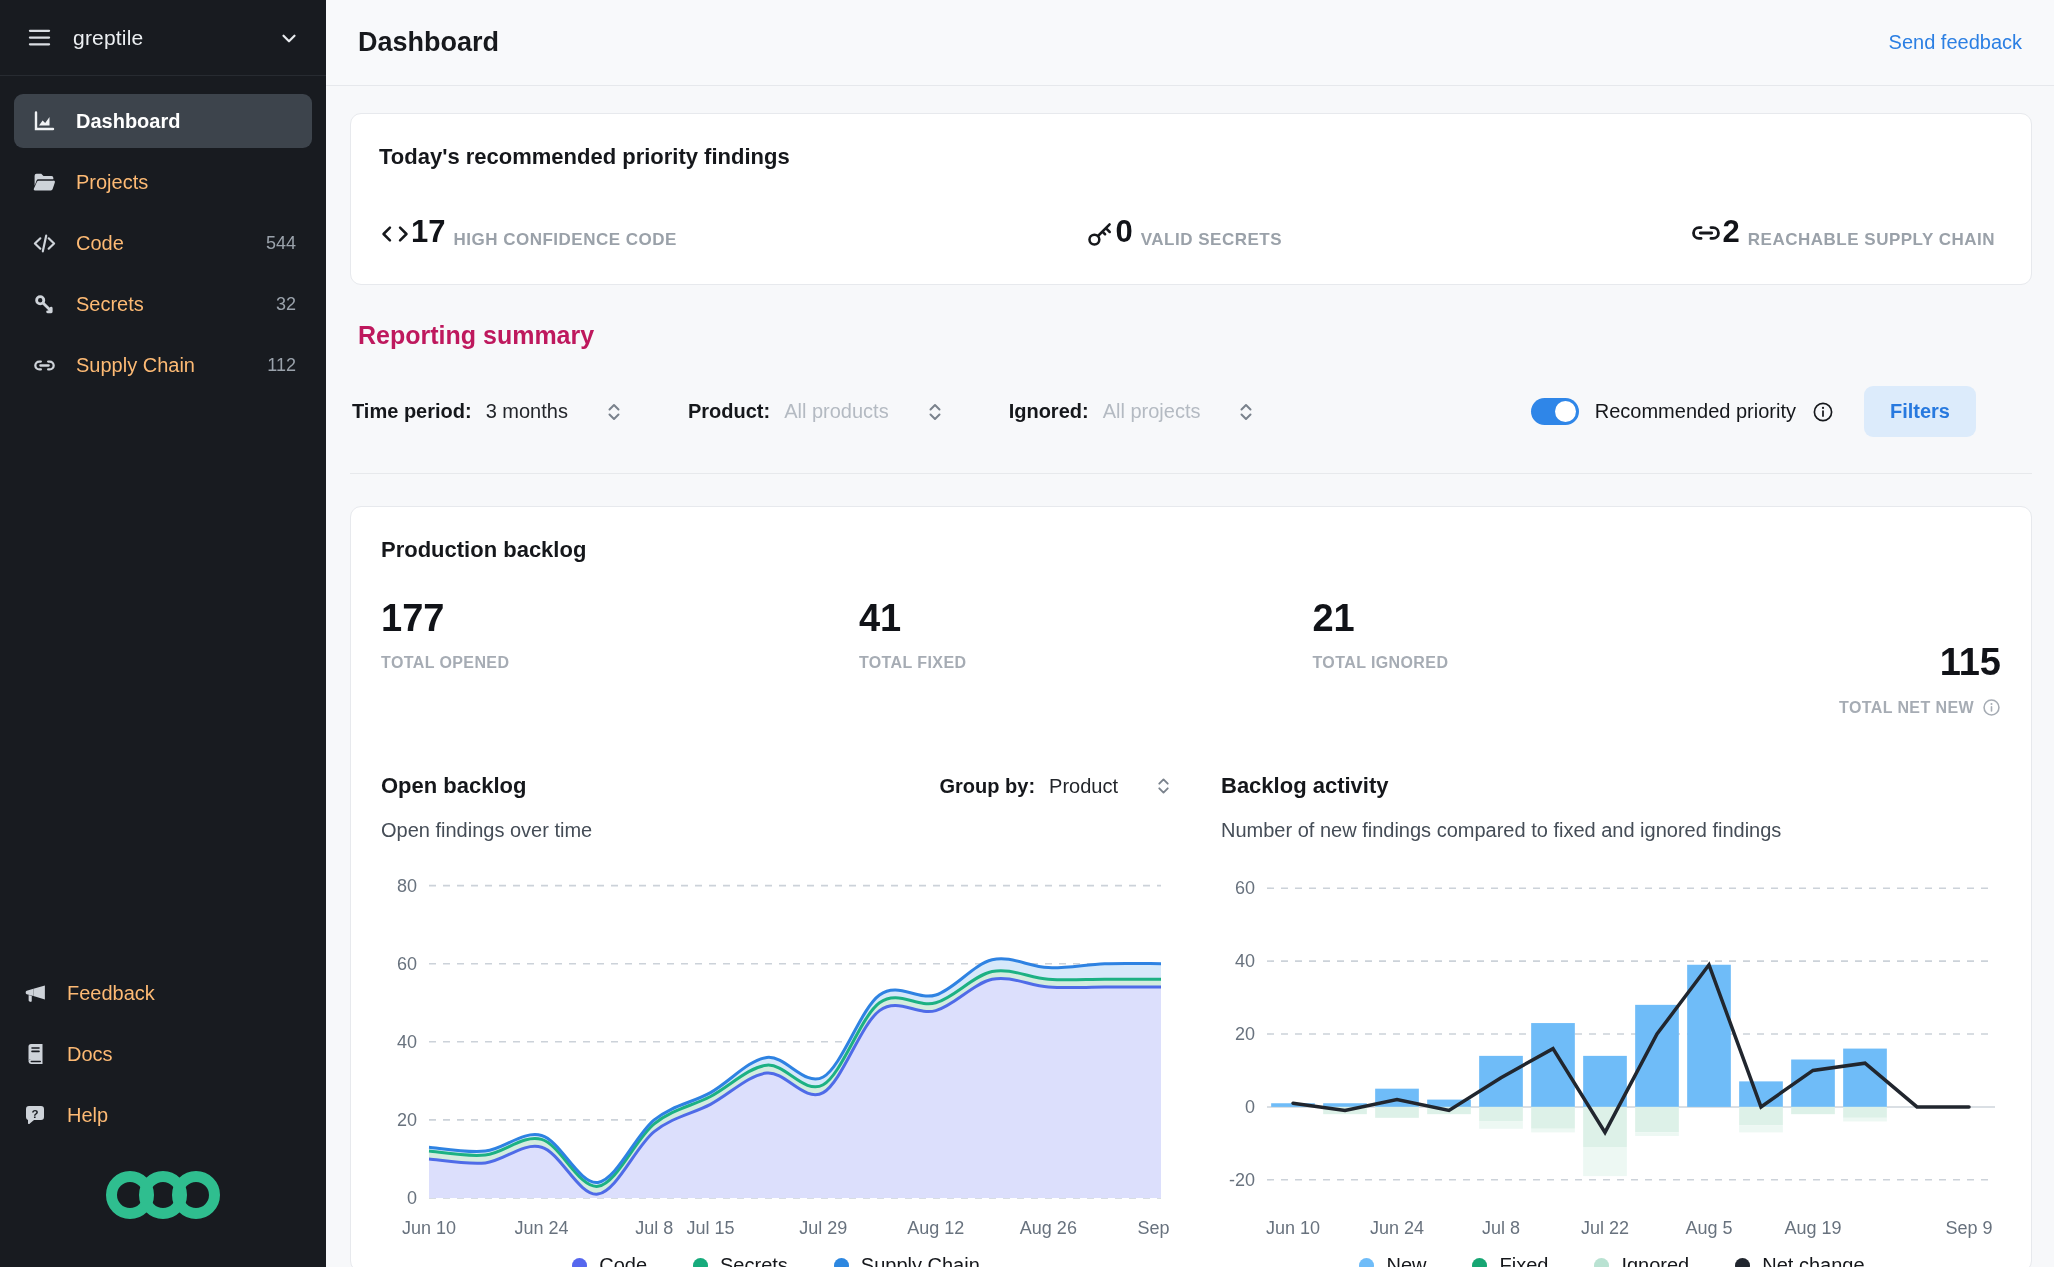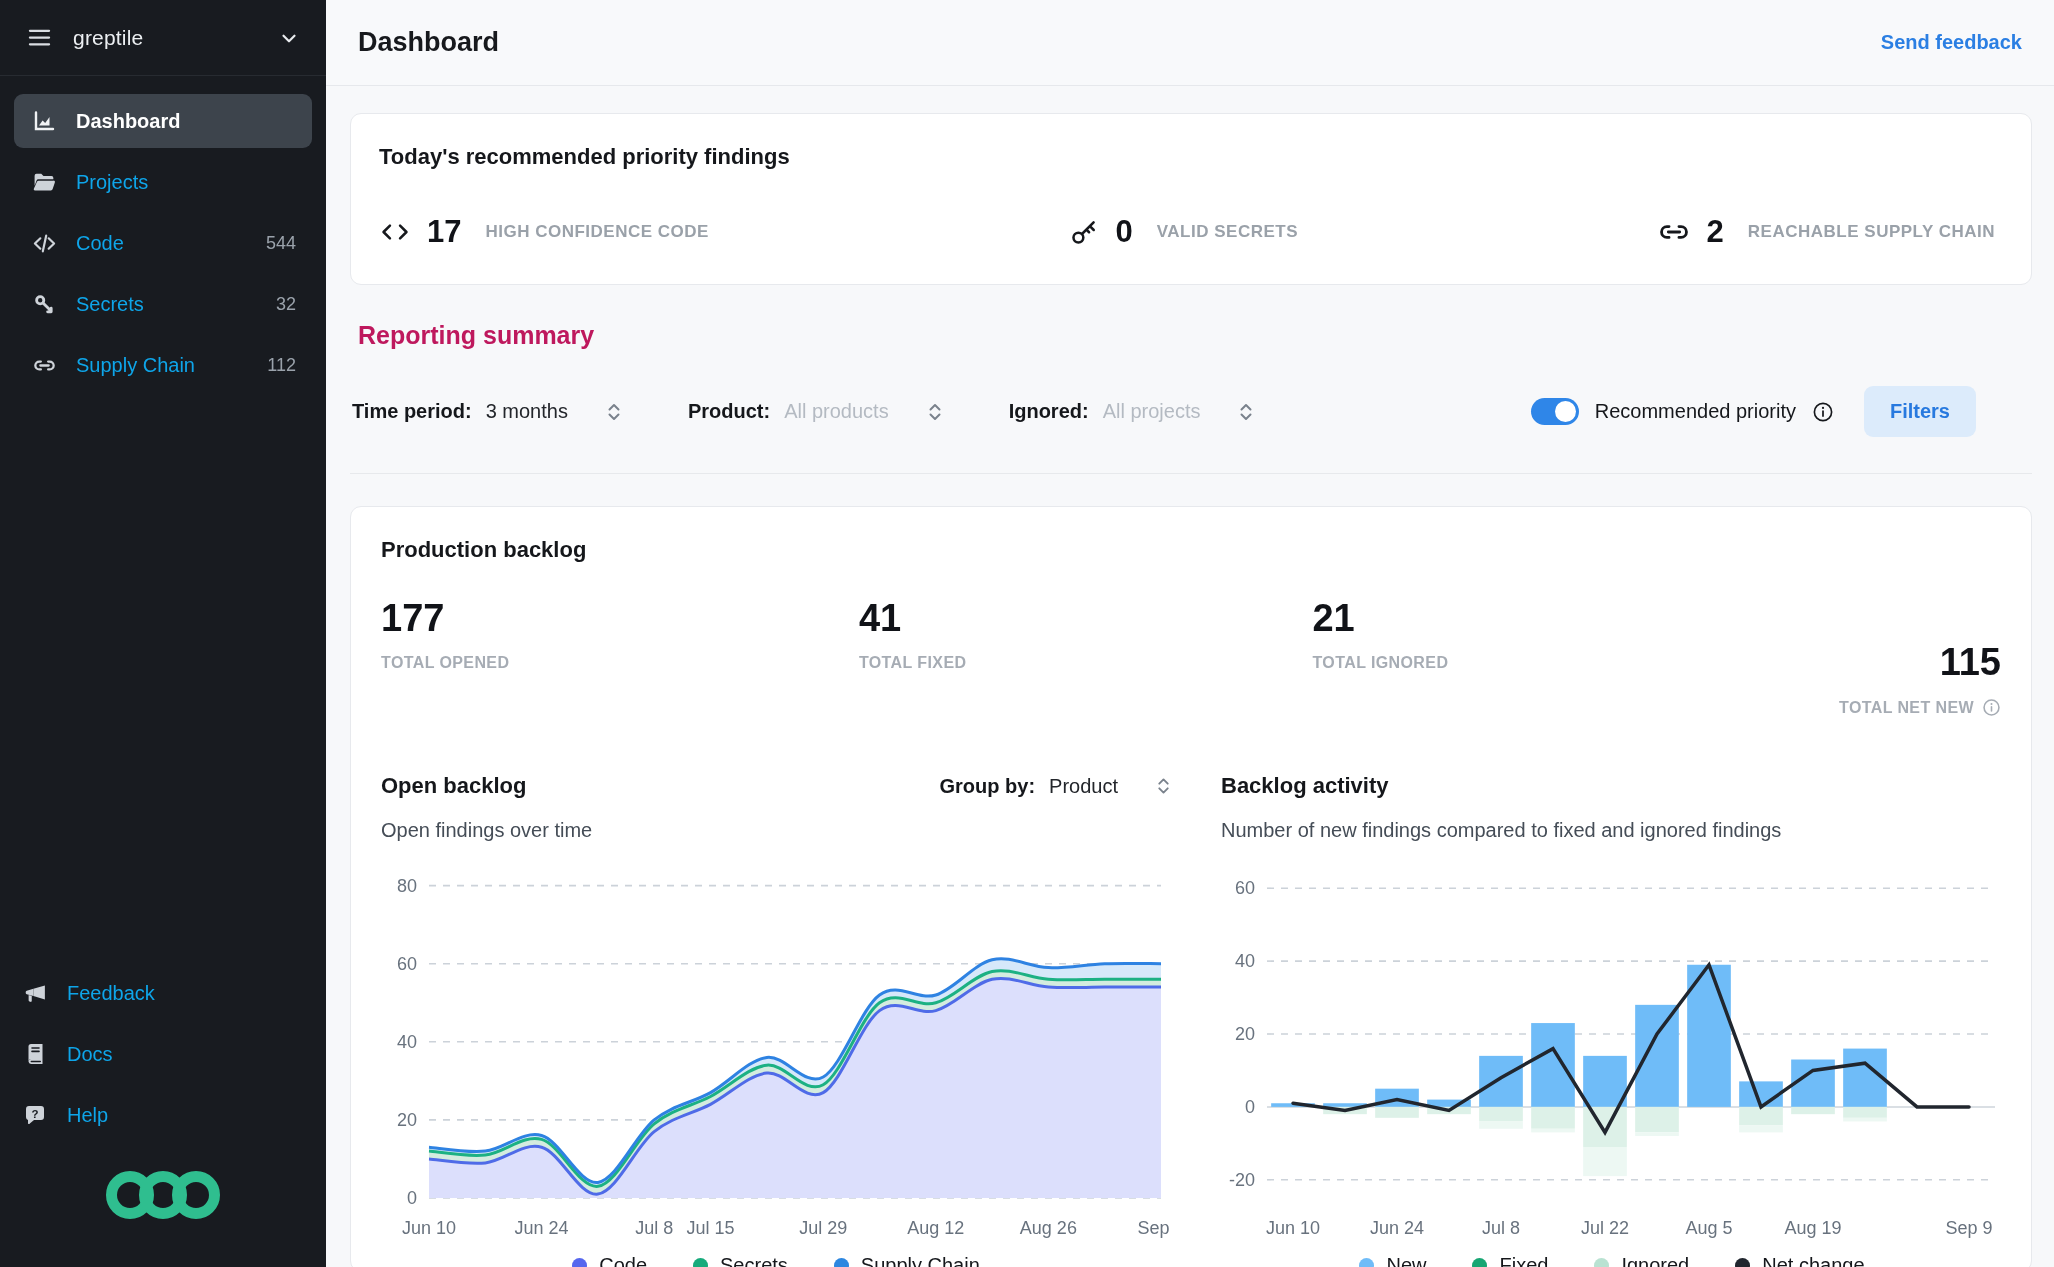--- a/index.html
+++ b/index.html
@@ -7,42 +7,42 @@
   body { font-family:"Liberation Sans","DejaVu Sans",sans-serif; background:#f7f8fa; color:#16181c; }
   .app { display:flex; width:100%; height:100%; }
 
   
   .sidebar { width:326px; background:#181b20; display:flex; flex-direction:column; flex:none; }
   .sb-header { height:76px; display:flex; align-items:center; gap:20px; padding:0 26px; border-bottom:1px solid #272b31; flex:none; }
   .sb-brand { color:#eceff2; font-size:21px; letter-spacing:.2px; }
   .sb-header .chev { margin-left:auto; }
   .sb-nav { padding:18px 14px 0; }
   .sb-item { height:54px; display:flex; align-items:center; gap:18px; padding:0 16px; border-radius:9px; margin-bottom:7px; cursor:pointer; }
-  .sb-item .sb-label { color:#0ea5e9; font-size:20px; }
+  .sb-item .sb-label { color:#fdba74; font-size:20px; }
   .sb-item.active { background:#3d444c; }
   .sb-item.active .sb-label { color:#ffffff; font-weight:700; }
   .sb-count { margin-left:auto; color:#9aa2ab; font-size:18px; }
   .sb-ic { width:28px; height:28px; display:flex; align-items:center; justify-content:center; flex:none; }
   .sb-spacer { flex:1; }
   .sb-footer { padding:0 5px; }
   .sb-logo { height:118px; display:flex; align-items:center; justify-content:center; padding-bottom:26px; }
 
   
   .main { flex:1; display:flex; flex-direction:column; min-width:0; background:#f7f8fa; }
   .topbar { height:86px; flex:none; display:flex; align-items:center; padding:0 32px 0 32px; border-bottom:1px solid #e6e8ec; background:#f8f9fb; }
   .topbar h1 { font-size:27px; font-weight:700; color:#17191d; flex:1; }
-  .feedback-link { color:#2b7fe3; font-size:20px; font-weight:700; cursor:pointer; text-decoration:none; }
+  .feedback-link { color:#2b7fe3; font-size:20px; font-weight:400; cursor:pointer; text-decoration:none; }
 
   .content { padding:27px 22px 0 24px; }
 
   .card { background:#ffffff; border:1px solid #e7e9ed; border-radius:11px; }
   .priority-card { padding:30px 28px 34px; }
   .card-title { font-size:22px; font-weight:700; color:#15171b; }
   .pstats { display:flex; justify-content:space-between; margin-top:44px; padding-right:8px; }
-  .pstat { display:flex; align-items:center; gap:16px; }
+  .pstat { display:flex; align-items:flex-end; }
   .pstat-value { font-size:31px; font-weight:700; color:#111318; }
   .pstat-label { font-size:17px; font-weight:700; color:#9aa1a9; letter-spacing:.5px; margin-left:8px; }
 
   .section-title { font-size:25px; font-weight:700; margin:36px 0 0 8px; color:#be185d; }
 
   .filters-row { display:flex; align-items:center; margin-top:36px; padding:0 56px 36px 2px; border-bottom:1px solid #e7e9ec; }
   .fgroup { display:flex; align-items:center; gap:12px; cursor:pointer; }
   .fgroup + .fgroup { margin-left:66px; }
   .f-label { font-size:20px; font-weight:700; color:#15171b; }
   .f-value { font-size:20px; color:#23262b; margin-left:2px; }

